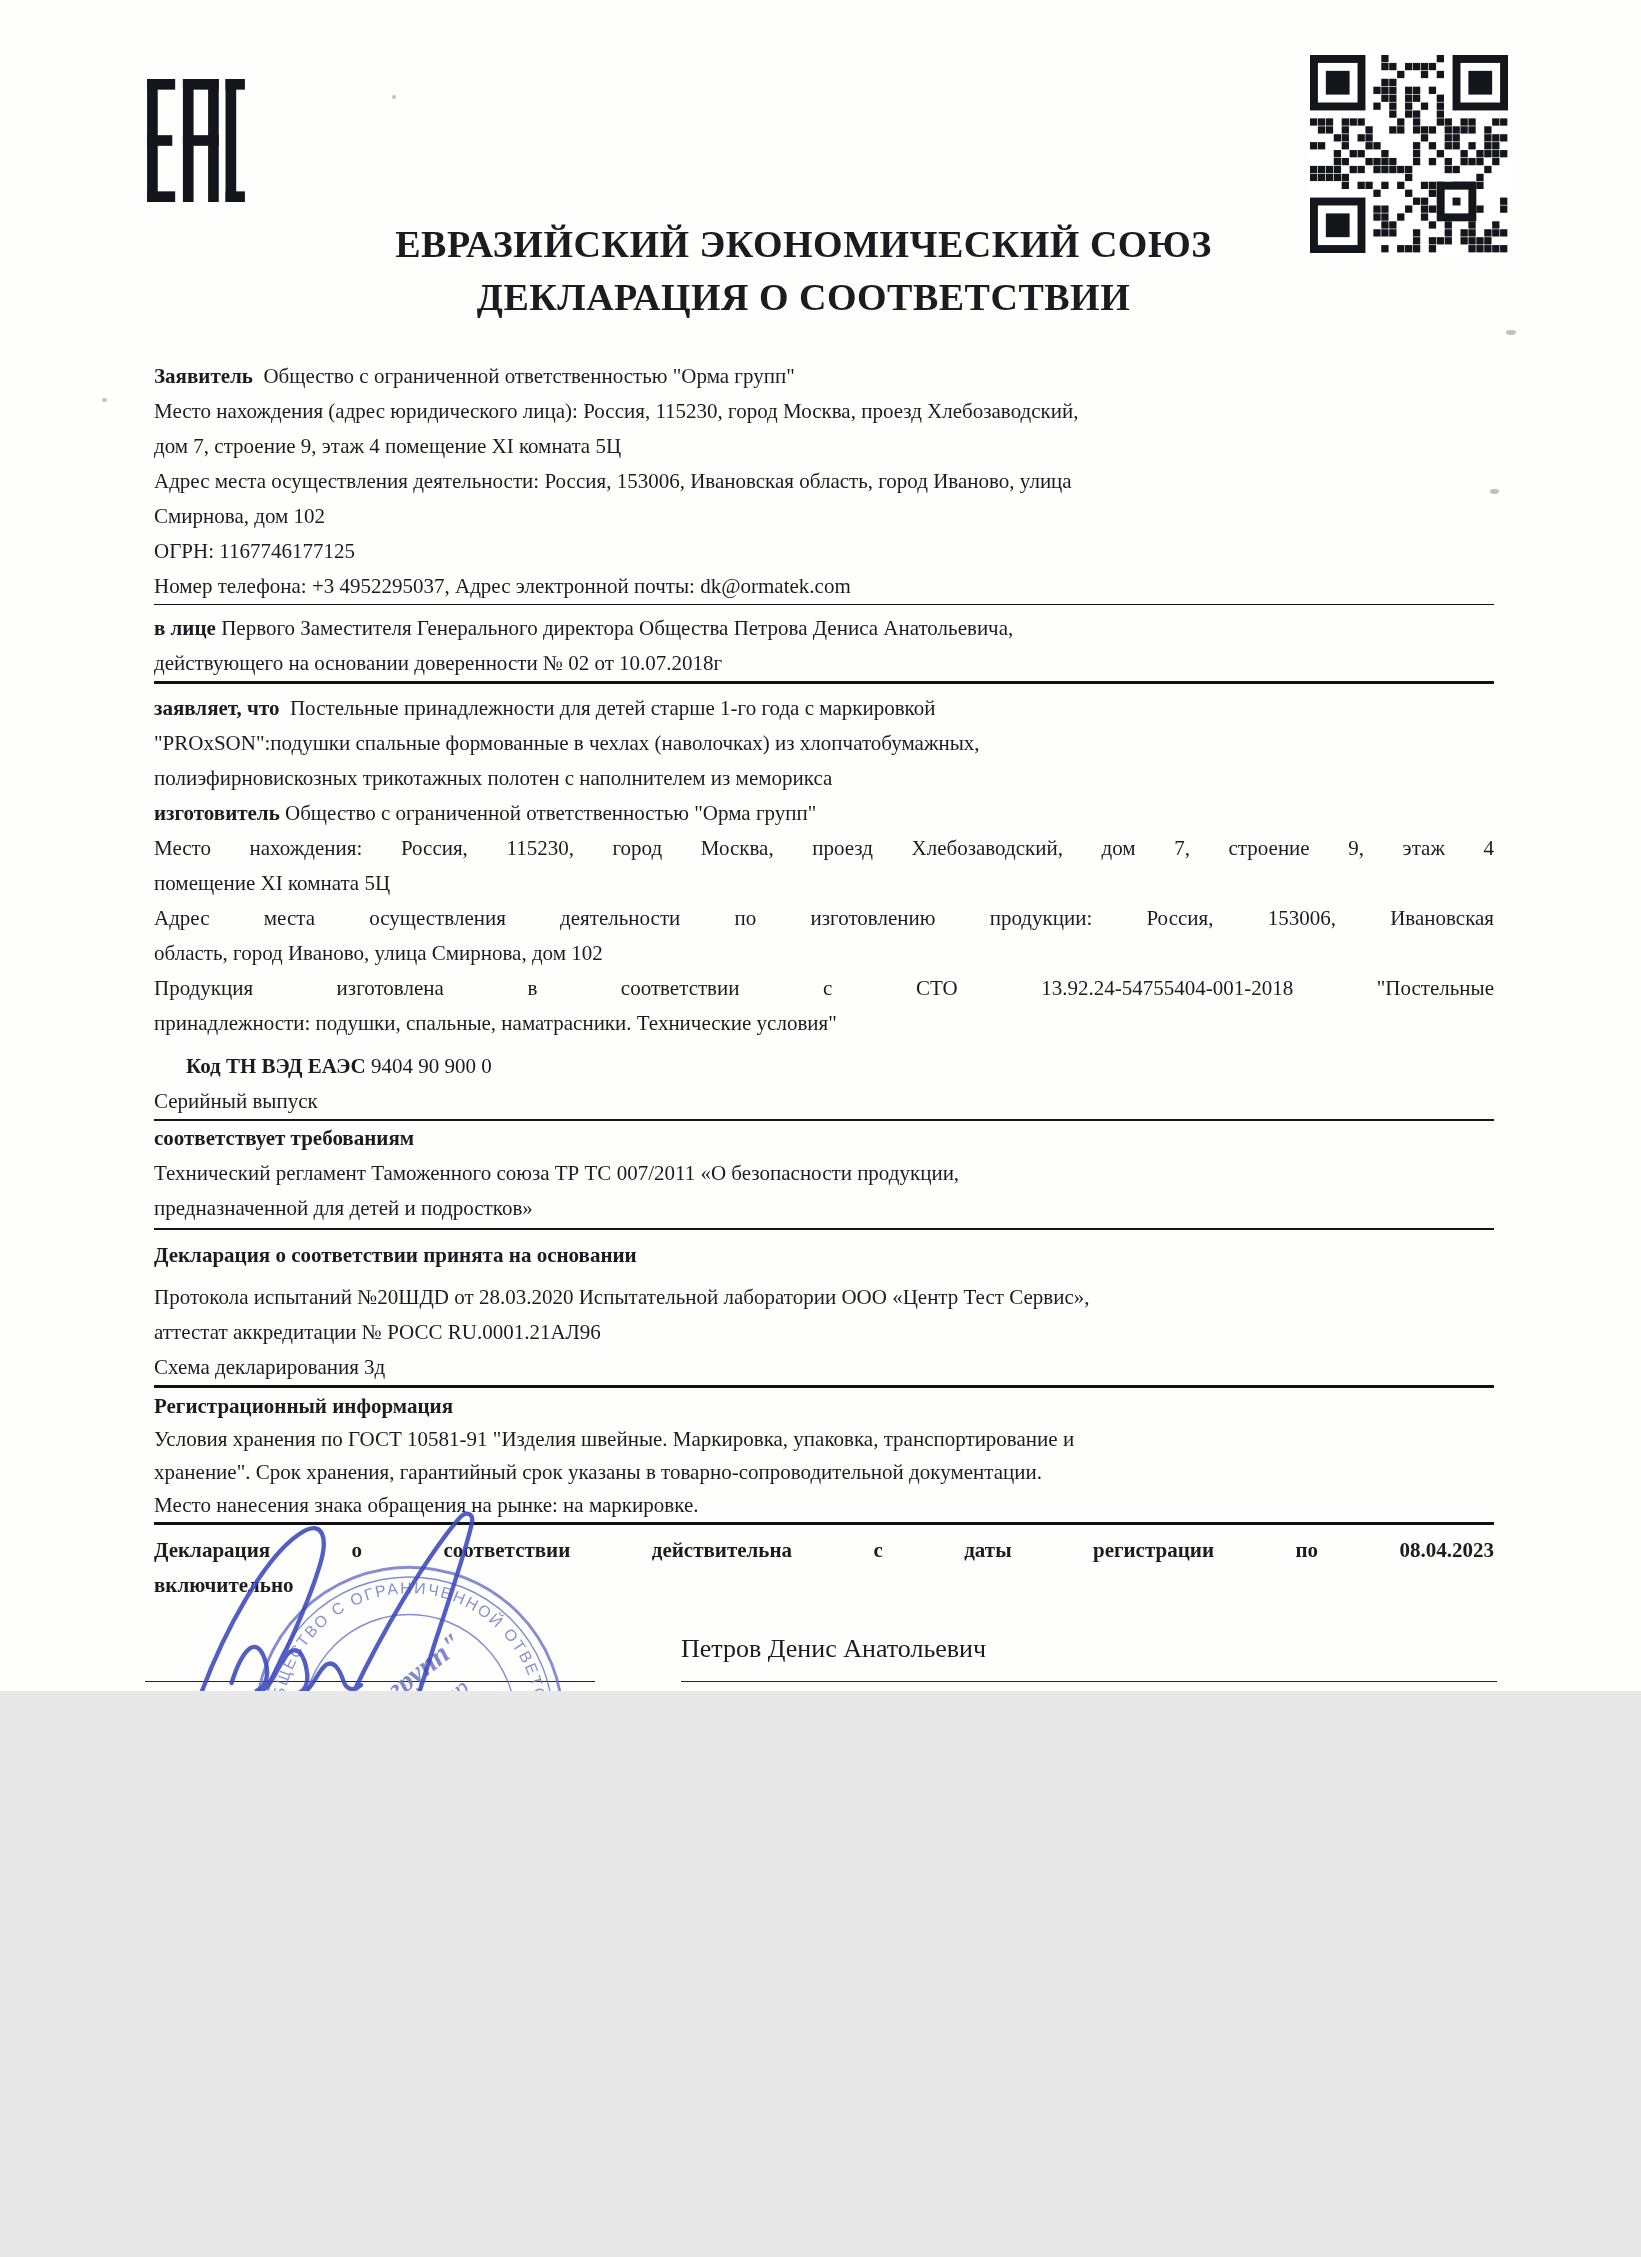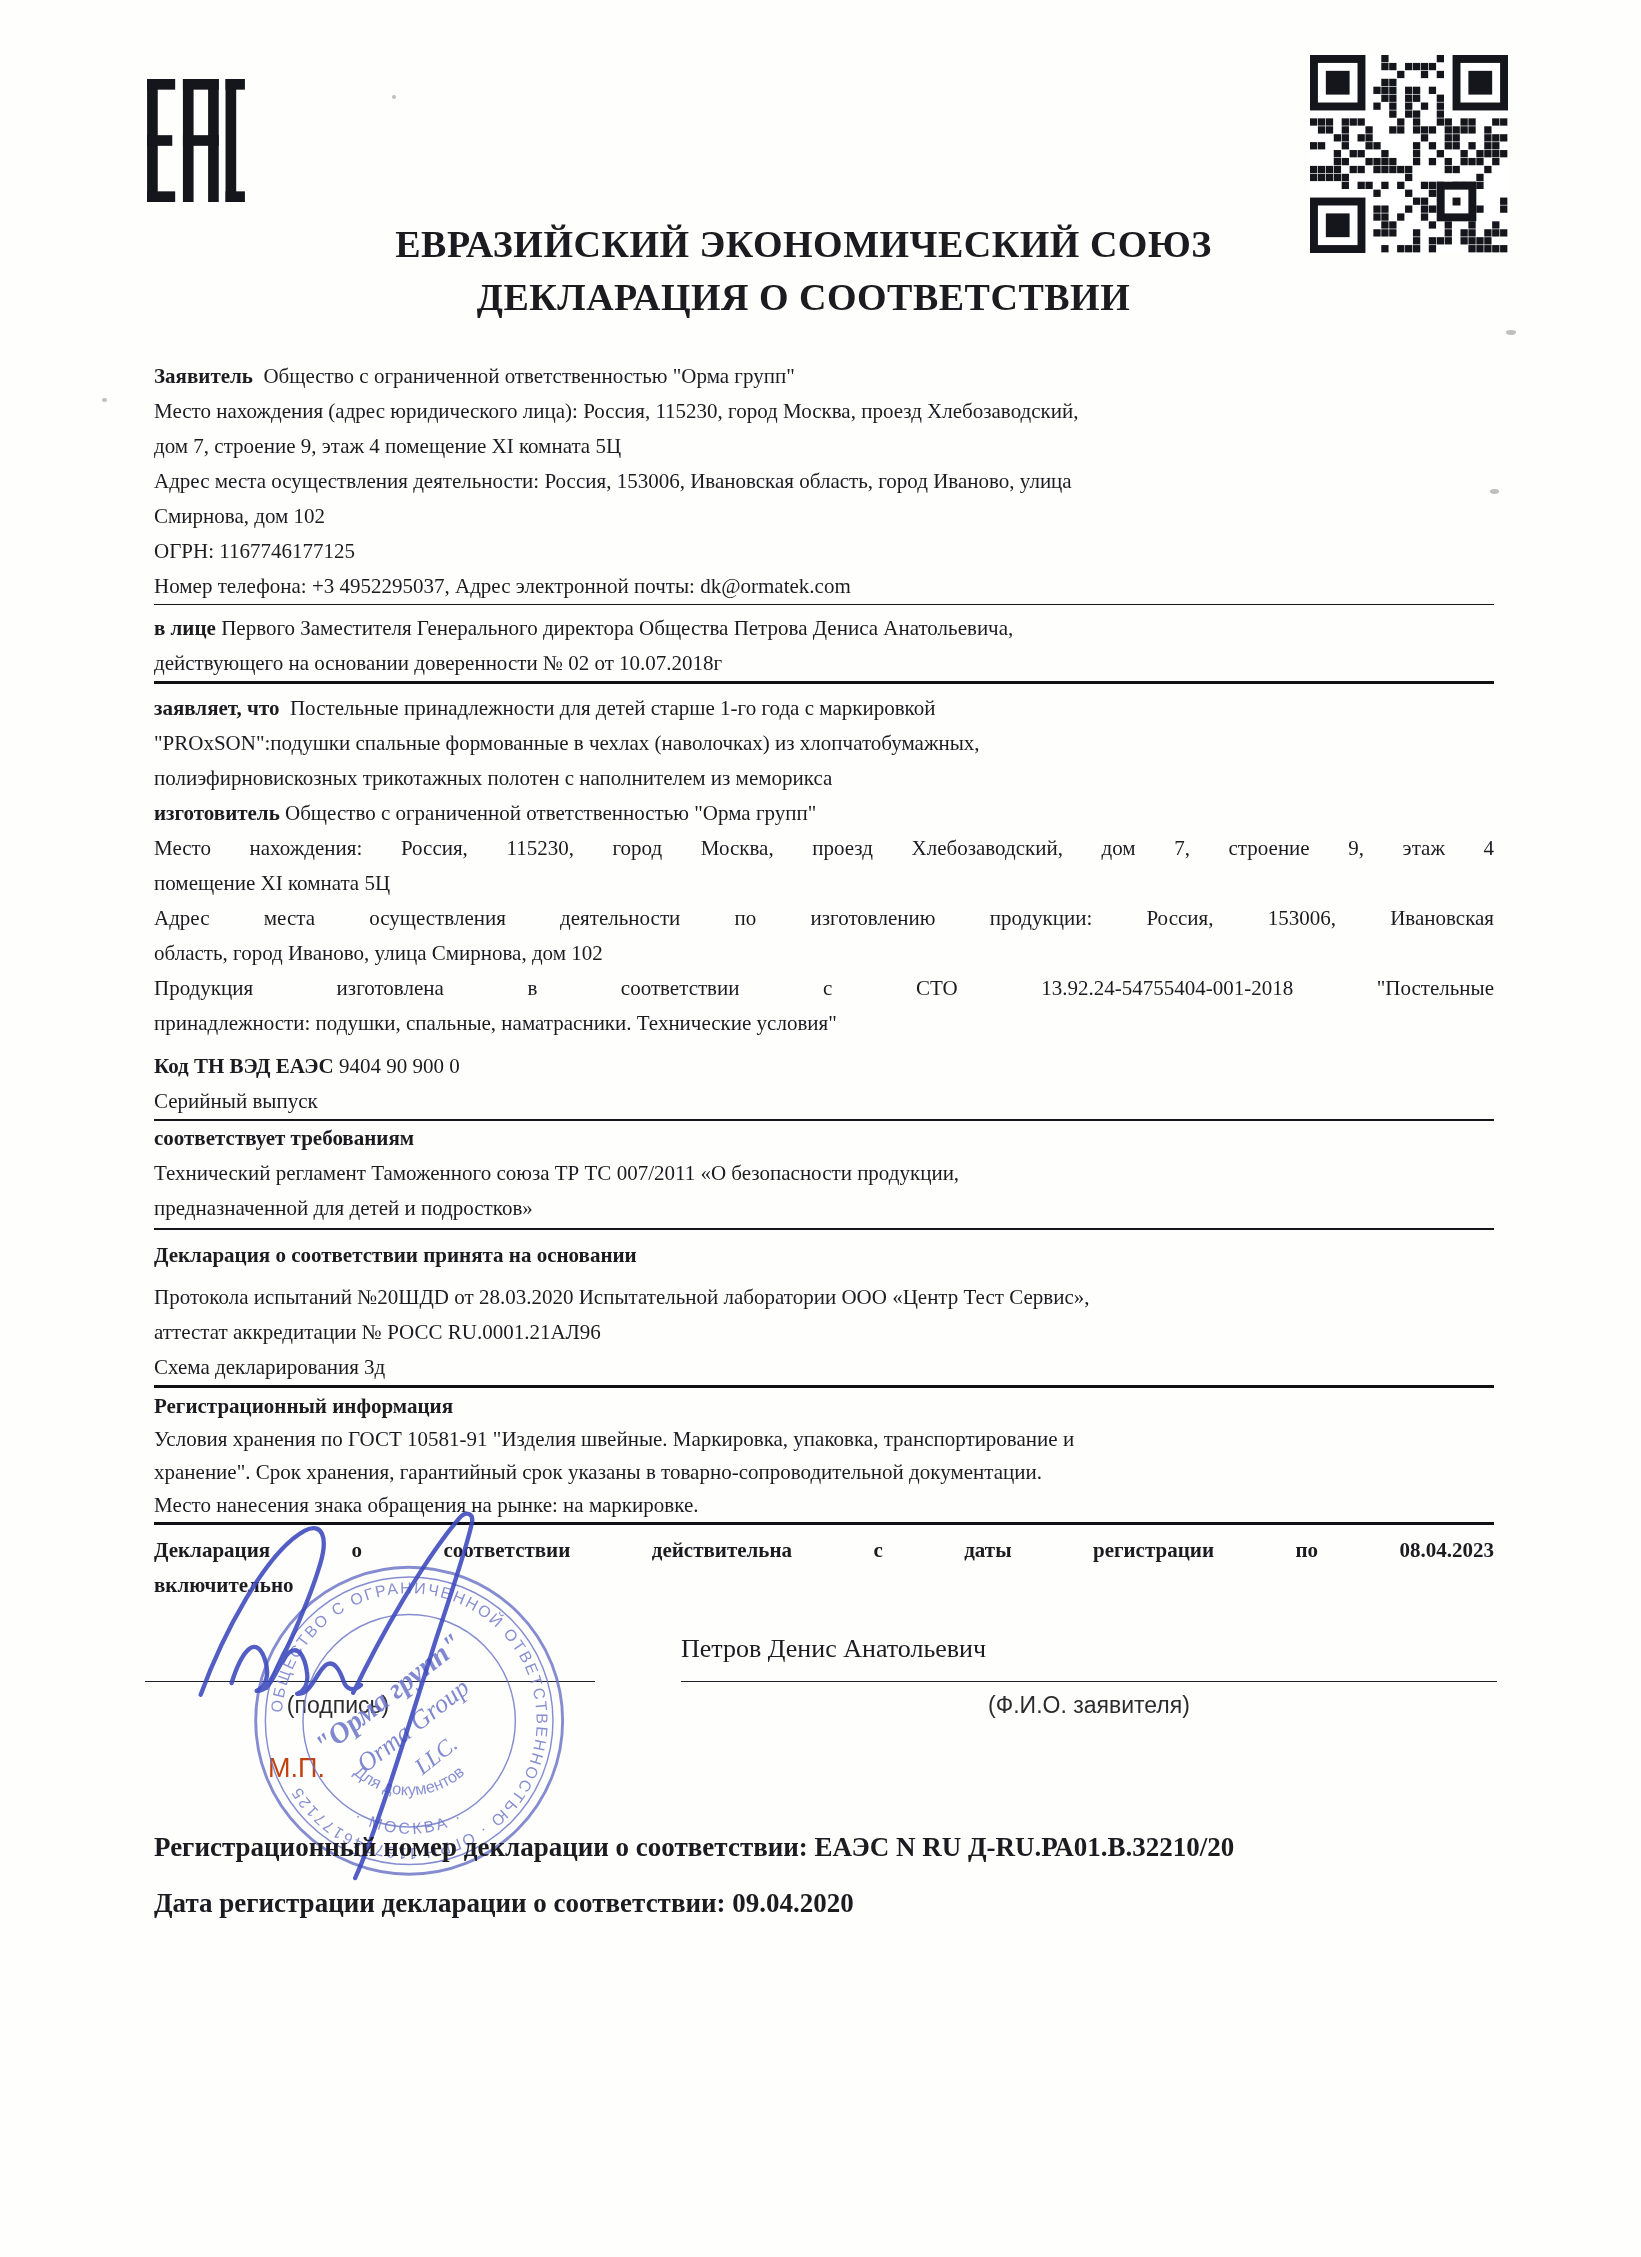--- a/index.html
+++ b/index.html
@@ -1,31 +1,31 @@
 <!DOCTYPE html>
 <html><head>
 <meta charset="utf-8">
 <style>
   html,body{margin:0;padding:0;background:#e8e8e8;}
-  .page{position:relative;width:1641px;height:2257px;background:#fefefd;overflow:hidden;
+  .page{position:relative;width:1641px;height:1691px;background:#fefefd;overflow:hidden;
         font-family:"Liberation Serif",serif;color:#1b1b20;}
   
   .eac-logo{position:absolute;left:147px;top:79px;}
   .qr{position:absolute;left:1310px;top:55px;}
   .title{position:absolute;left:154px;top:218px;width:1299px;text-align:center;
          font-weight:bold;font-size:38px;line-height:53px;letter-spacing:0.5px;}
   
   .doc-body{position:absolute;left:154px;top:359px;width:1340px;font-size:21px;line-height:35px;}
   .ln{min-height:35px;}
   .jl{text-align:justify;text-align-last:justify;}
   b,.bold{font-weight:bold;}
   .sec-applicant{border-bottom:1.9px solid #15151a;}
   .sec-representative{padding-top:5.8px;border-bottom:3.9px solid #101015;}
   .sec-main{padding-top:7.7px;border-bottom:2.9px solid #15151a;}
-  .mt8{margin-top:7.7px;}
+  .mt8{margin-top:7.7px;margin-left:32px;}
   .sec-compliance{border-bottom:2.9px solid #15151a;padding-bottom:1.9px;}
   .sec-basis{padding-top:7.7px;border-bottom:3.9px solid #101015;}
   .gap8{margin-top:7.7px;}
   .sec-additional{padding-top:1.9px;border-bottom:3.9px solid #101015;}
   .sec-additional .ln{line-height:33px;min-height:33px;}
   .sec-validity{padding-top:7.7px;font-weight:bold;}
   
   .sig-line{position:absolute;border-top:1.9px solid #222228;height:0;}
   .sig-line-left{left:145px;top:1681px;width:450px;}
   .sig-line-right{left:681px;top:1681px;width:816px;}

